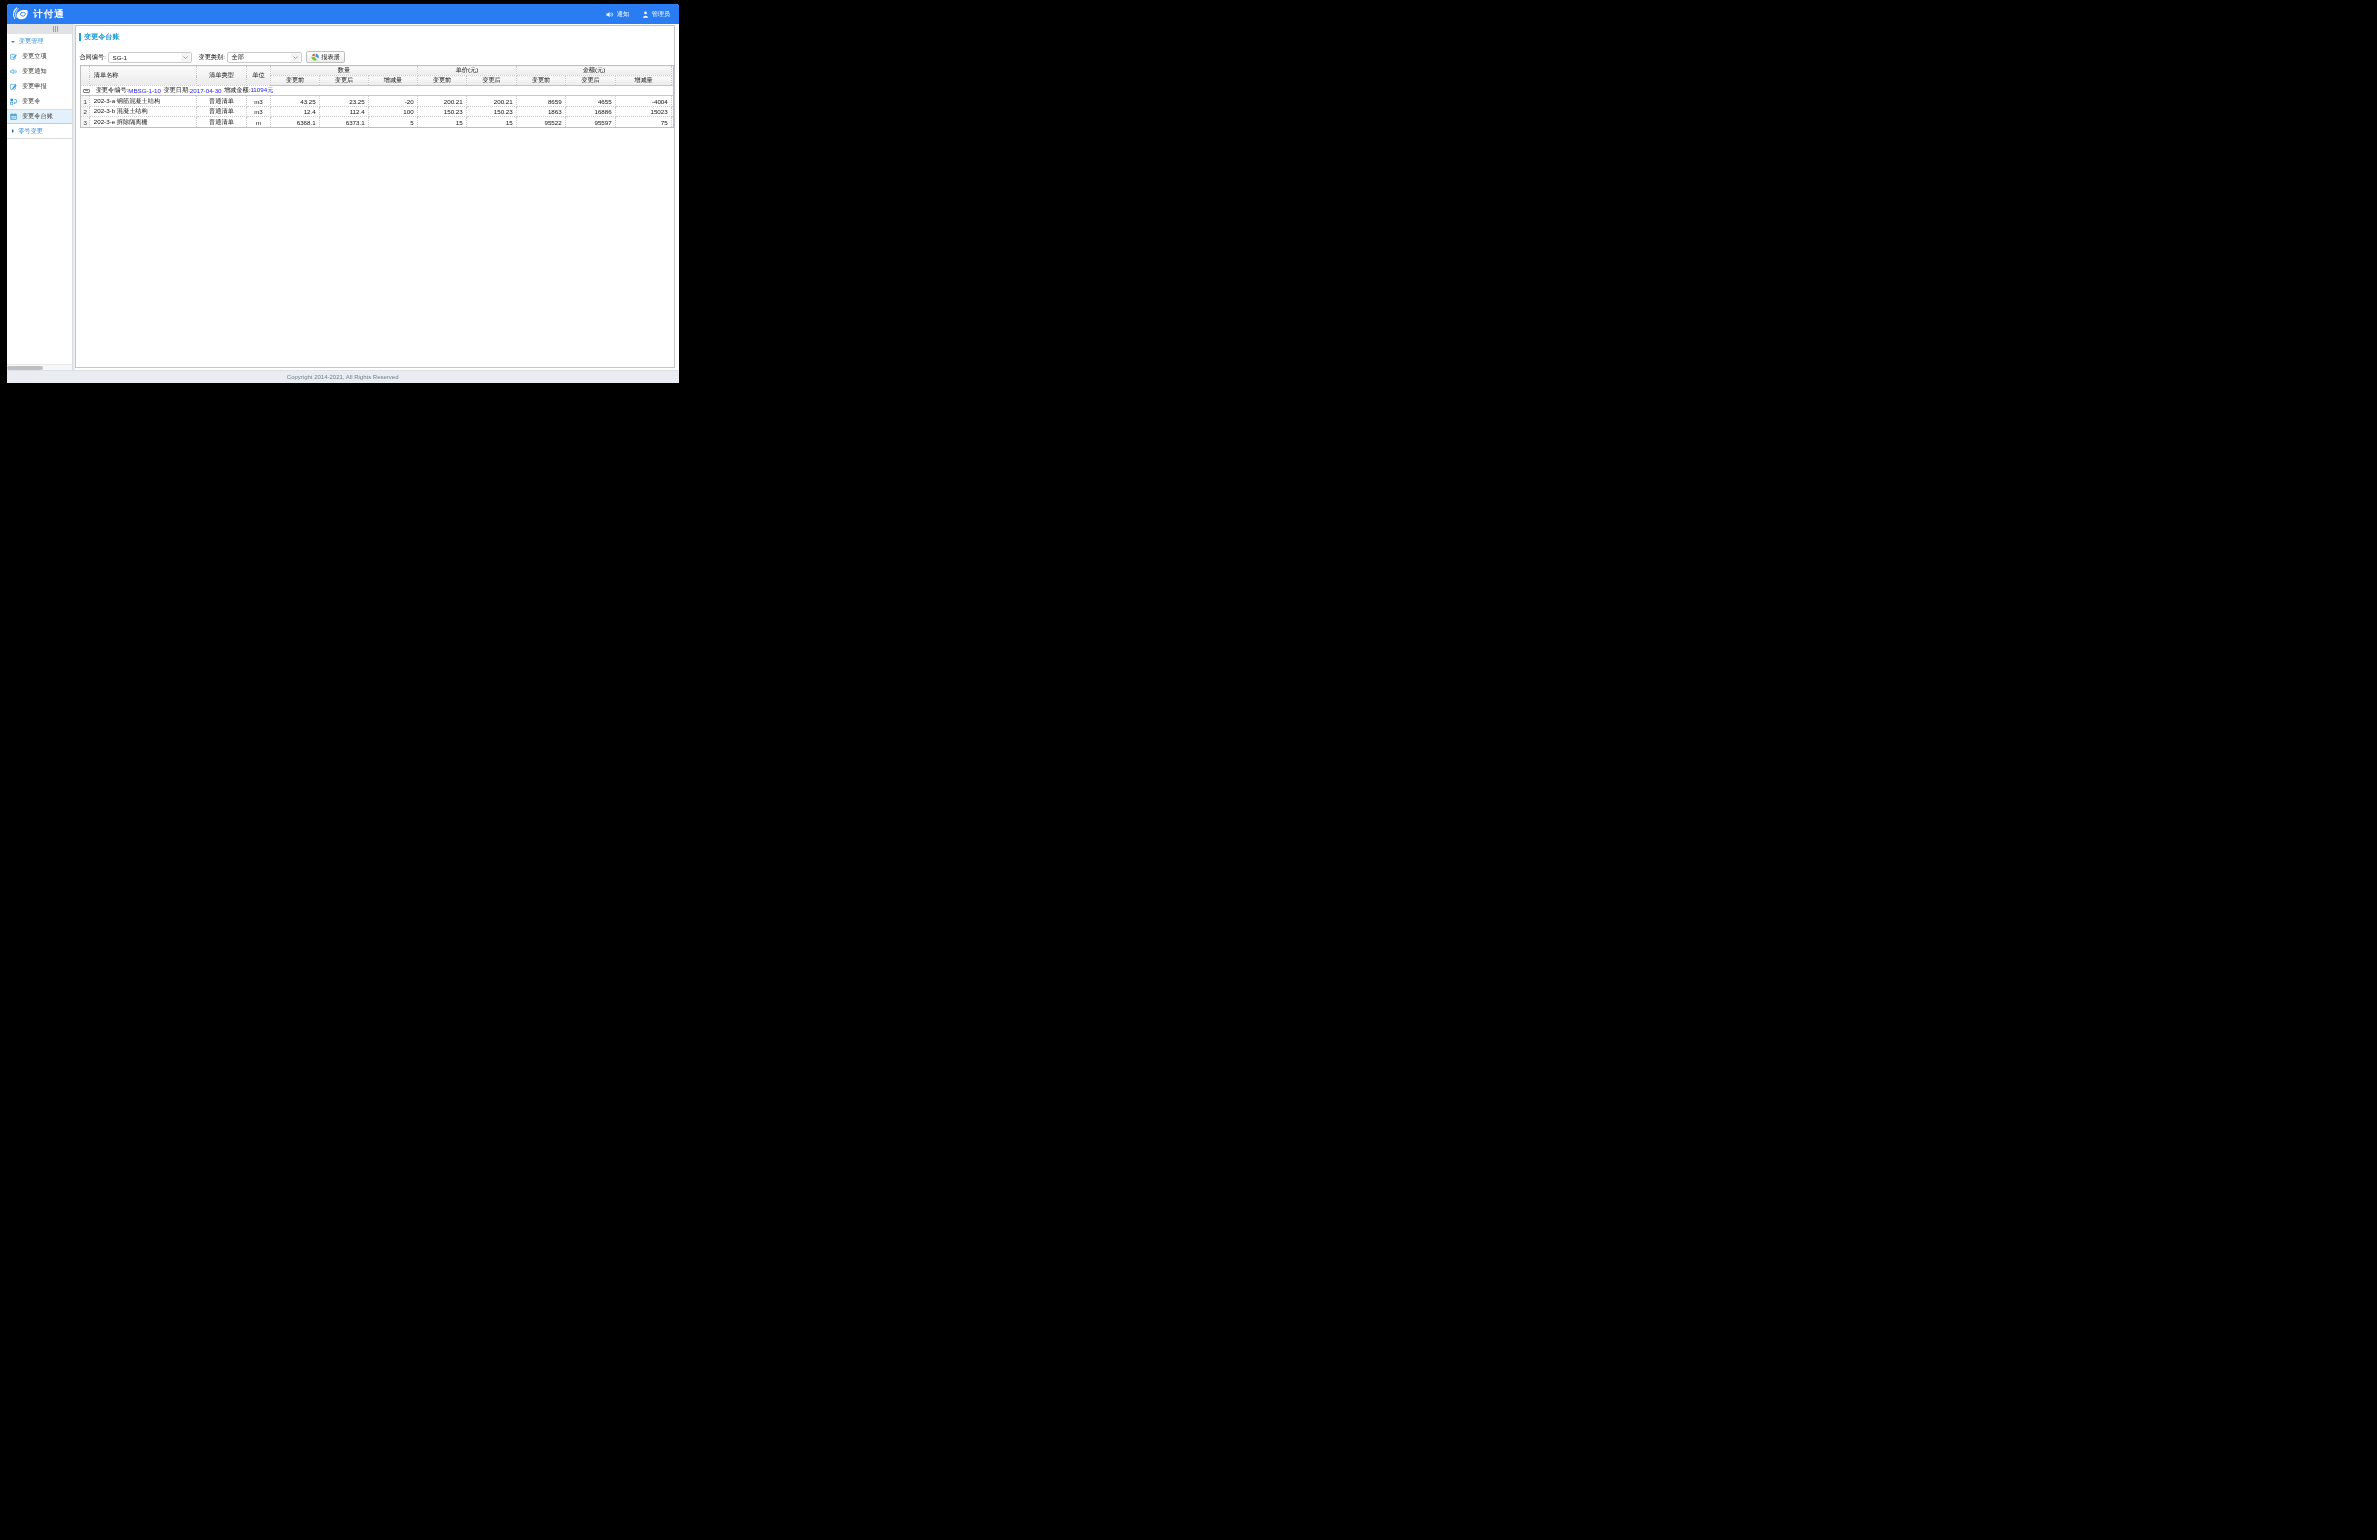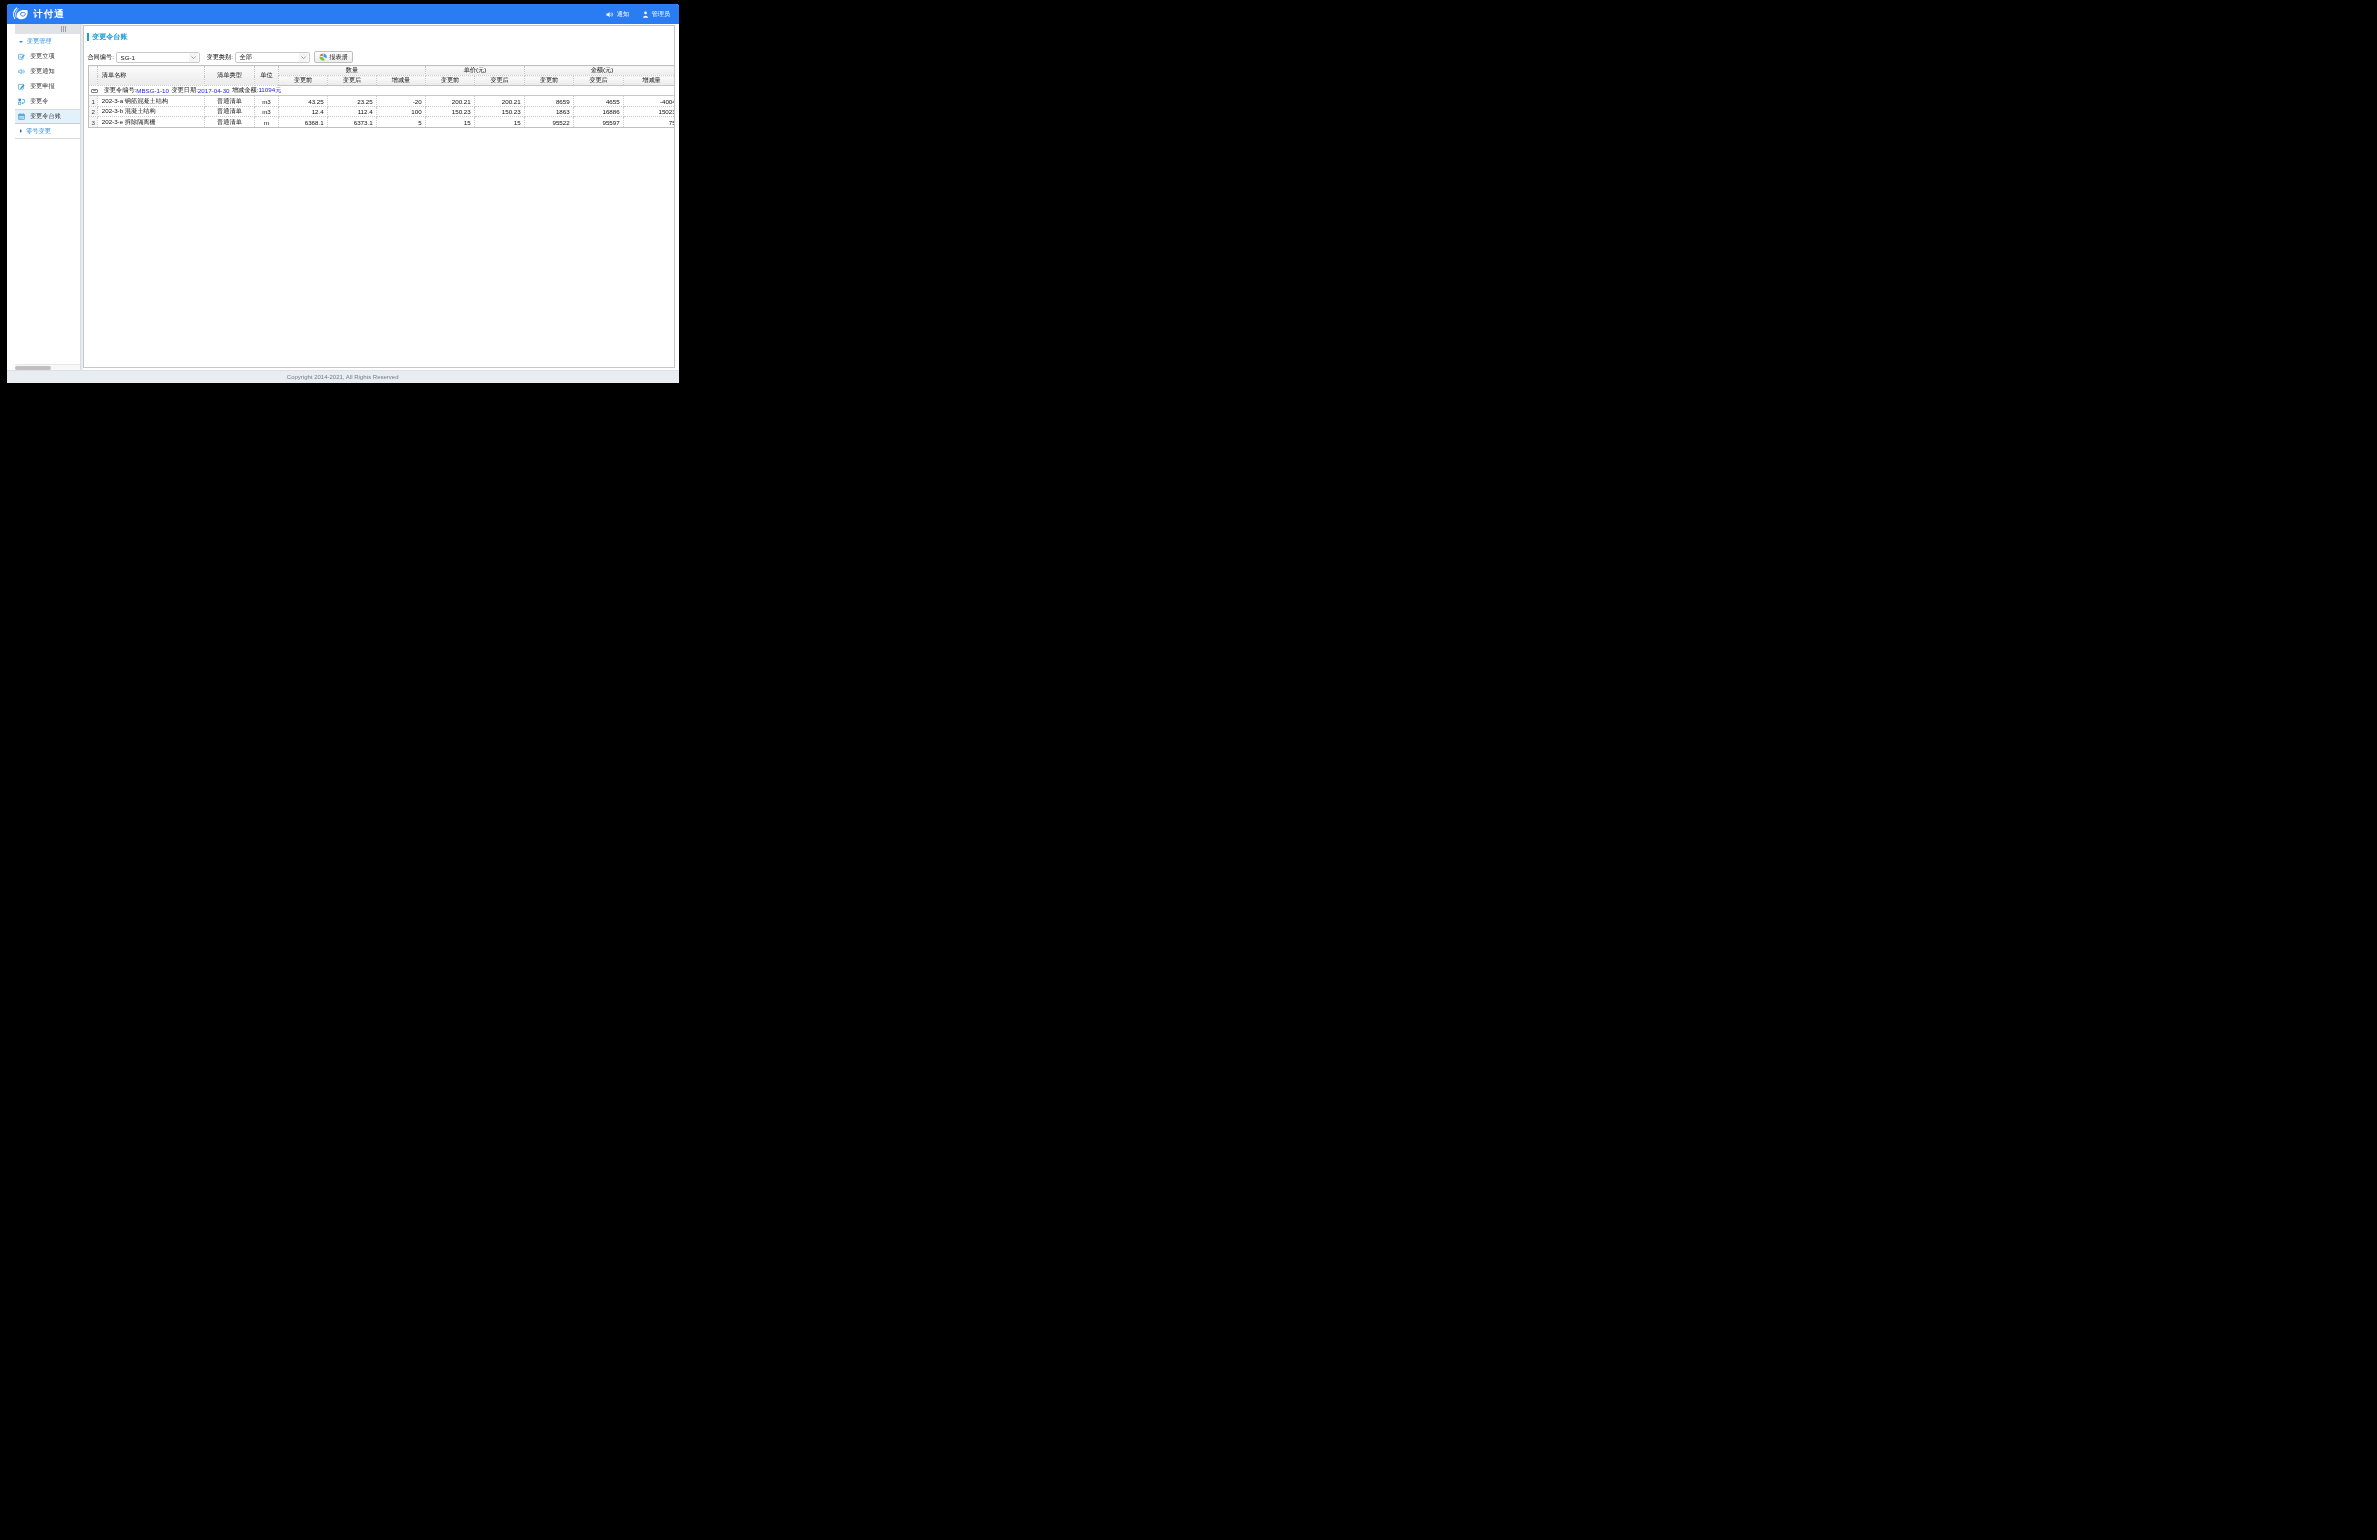--- a/index.html
+++ b/index.html
@@ -14,21 +14,21 @@
   .hdr { height:20px; flex:0 0 20px; background:#2a7cf2; display:flex; align-items:center;
     padding:0 8.6px 0 5.7px; color:#fff; }
   .logo-icon { width:17px; height:14.7px; margin-right:3.8px; }
   .logo-text { font-size:9.5px; font-weight:bold; letter-spacing:1px; }
   .hdr-spacer { flex:1; }
   .hdr-item { display:flex; align-items:center; font-size:6.2px; cursor:pointer; }
   .hdr-item + .hdr-item { margin-left:12.4px; }
   .hdr-item svg { margin-right:2.9px; }
 
   
-  .content { flex:1; display:flex; min-height:0; background:#fff;padding-left:8px; }
+  .content { flex:1; display:flex; min-height:0; background:#fff; }
 
   aside { width:66px; flex:0 0 66px; background:#fff; border-right:0.5px solid #d9dcdf;
     display:flex; flex-direction:column; }
   .grip { height:10px; flex:0 0 10px; background:#e0e2e5; display:flex; align-items:center;
     justify-content:flex-end; padding-right:13.3px; cursor:col-resize; }
   .grip i { display:block; width:1px; height:5.7px; background:#9aa0a6; margin-left:1.4px; }
 
   .nav-row { height:15px; display:flex; align-items:center; padding-left:3.8px;
     font-size:6.2px; cursor:pointer; position:relative; }
   .nav-group { color:#318ddb; }

